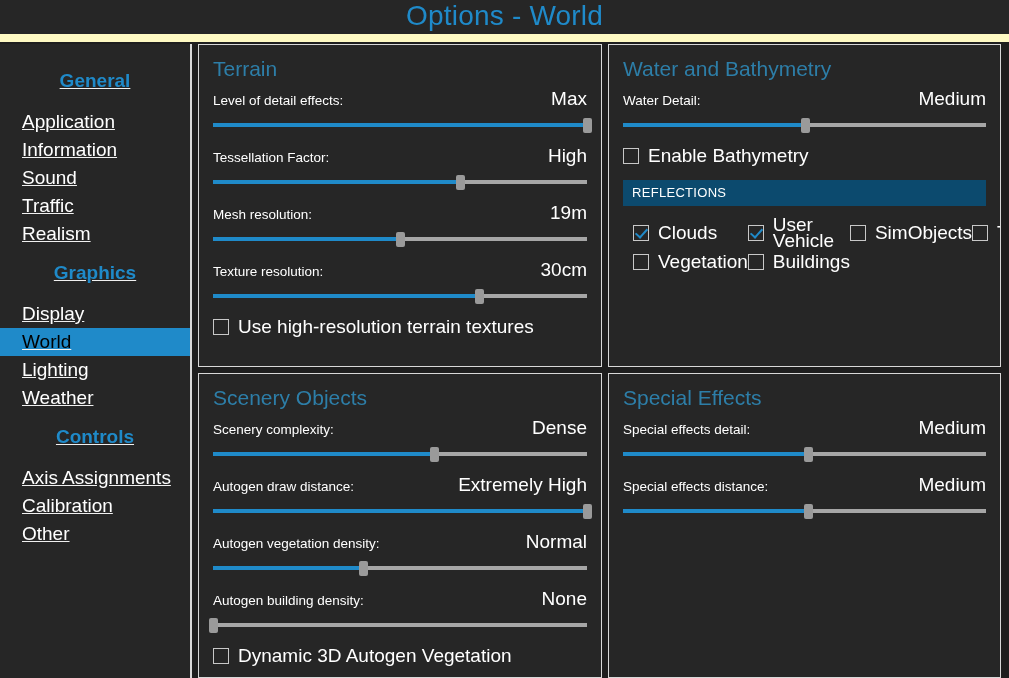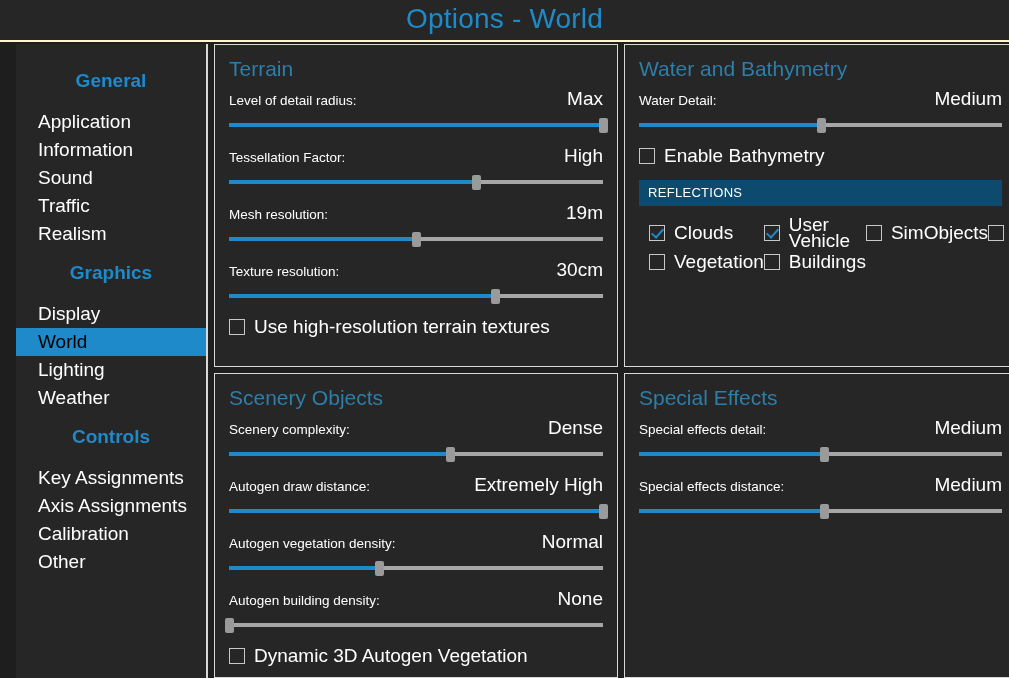--- a/index.html
+++ b/index.html
@@ -15,42 +15,43 @@
     font-family: "Liberation Sans", sans-serif;
     color: #f0f0f0;
     position: relative;
   }
 
   
   .titlebar {
     height: 42px;
     width: 1009px;
     background: #262626;
-    border-bottom: 2px solid #fef9c3;
+    border-bottom: 8px solid #fef9c3;
     display: flex;
     align-items: center;
     justify-content: center;
   }
   .titlebar-text {
     color: #1f8ac9;
     font-size: 28px;
     font-weight: 400;
     letter-spacing: 0.2px;
     line-height: 1;
     padding-bottom: 2px;
   }
 
   
   .shell {
     position: absolute;
     top: 44px;
-    left: 16px;
+    left: 0;
     width: 882px;
     height: 634px;
     display: flex;
+    text-decoration: underline;
   }
 
   
   .sidebar {
     width: 192px;
     height: 634px;
     background: #262626;
     border-right: 2px solid #d8d8d8;
     padding-top: 14px;
     flex: 0 0 192px;
@@ -221,35 +222,34 @@
       </div>
       <div class="nav-group">
         <div class="nav-heading">Graphics</div>
         <div class="nav-item">Display</div>
         <div class="nav-item selected">World</div>
         <div class="nav-item">Lighting</div>
         <div class="nav-item">Weather</div>
       </div>
       <div class="nav-group">
         <div class="nav-heading">Controls</div>
-        <div class="nav-item">Key Assignments</div>
         <div class="nav-item">Axis Assignments</div>
         <div class="nav-item">Calibration</div>
         <div class="nav-item">Other</div>
       </div>
     </nav>
 
   <main class="content">
 
     <section class="panel" id="panel-terrain">
       <div class="panel-title">Terrain</div>
       <div class="panel-body">
           <div class="slider-row">
             <div class="slider-labels">
-              <span>Level of detail radius:</span>
+              <span>Level of detail effects:</span>
               <span class="slider-value">Max</span>
             </div>
             <div class="slider-track">
               <div class="rail"></div>
               <div class="fill" style="width: 100%;"></div>
               <div class="thumb" style="left: 100%;"></div>
             </div>
           </div>
           <div class="slider-row">
             <div class="slider-labels">

